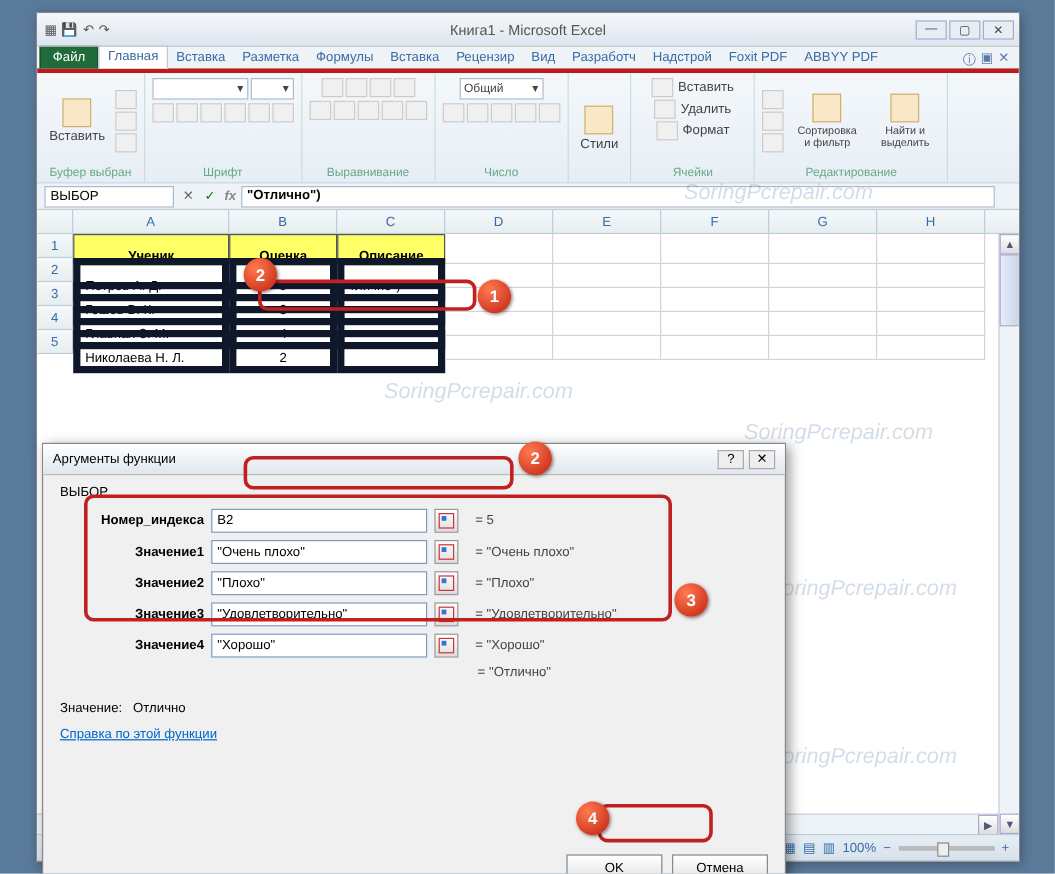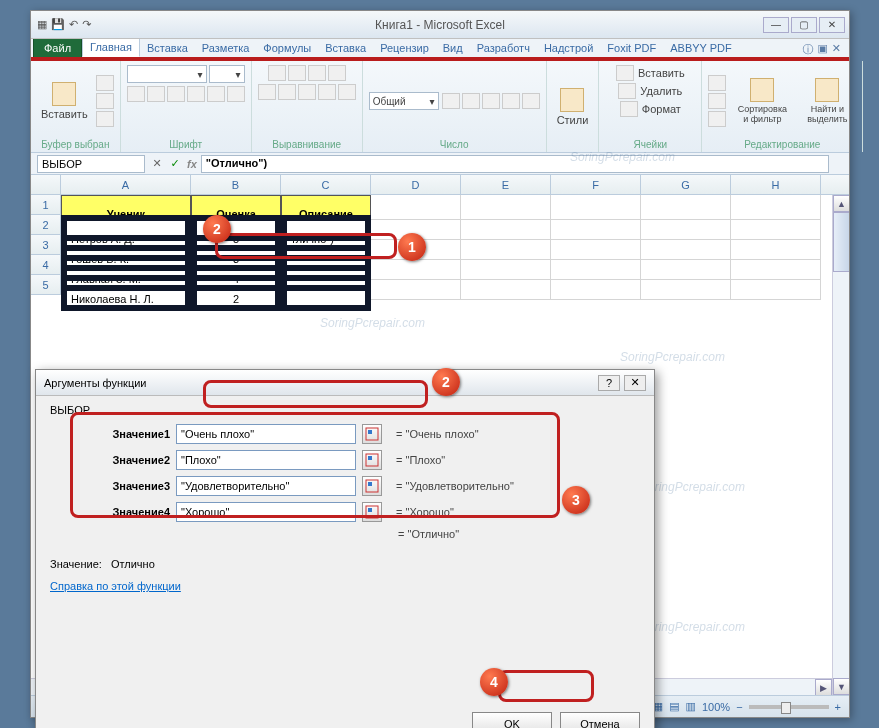--- a/index.html
+++ b/index.html
@@ -82,21 +82,21 @@
 
 .scrolly { position: absolute; right: 0; top: 20px; bottom: 0; width: 17px; background: #eef3f8; border-left: 1px solid #ccd; }
 .scrolly .arrow, .scrollx .arrow { width: 17px; height: 17px; background: linear-gradient(#fff,#ddd); border: 1px solid #aac; display: flex; align-items: center; justify-content: center; font-size: 9px; color: #557; cursor: pointer; }
 .scrolly .thumb { position: absolute; top: 17px; width: 17px; height: 60px; background: linear-gradient(90deg,#e6eef8,#c8d6e8); border: 1px solid #aac; }
 .scrollx { position: absolute; left: 110px; right: 17px; bottom: 22px; height: 17px; background: #eef3f8; border-top: 1px solid #ccd; display: flex; }
 .scrollx .thumb { width: 180px; height: 17px; background: linear-gradient(#e6eef8,#c8d6e8); border: 1px solid #aac; }
 
 .sheettabs { position: absolute; bottom: 22px; left: 0; width: 110px; height: 17px; background: #eef3f8; display: flex; font-size: 10px; border-top: 1px solid #ccd; }
 .sheettabs span { padding: 1px 4px; border-right: 1px solid #ccd; color: #3a6ba5; cursor: pointer; }
 
-.watermark { position: absolute; font-style: italic; font-size: 12px; color: rgba(80,120,160,0.25); pointer-events: none; z-index: 2; }
+.watermark { position: absolute; font-style: italic; font-size: 18px; color: rgba(80,120,160,0.25); pointer-events: none; z-index: 2; }
 </style>
 </head>
 <body>
 
 <div class="window">
 
   <div class="titlebar">
     <div class="qat">
       <span>▦</span>
       <span>💾</span>
@@ -181,21 +181,21 @@
             <span class="smbtn"></span>
             <span class="smbtn"></span>
             <span class="smbtn"></span>
             <span class="smbtn"></span>
             <span class="smbtn"></span>
           </div>
       </div>
       <div class="glabel">Выравнивание</div>
     </div>
     <div class="rgroup">
-      <div class="gcontent" style="flex-direction:row;gap:3px">
+      <div class="gcontent" style="flex-direction:column;gap:3px">
         <div class="fontbox" style="width:70px">
             <span>Общий</span>
             <span>▾</span>
           </div>
         <div style="display:flex;gap:2px">
             <span class="smbtn"></span>
             <span class="smbtn"></span>
             <span class="smbtn"></span>
             <span class="smbtn"></span>
             <span class="smbtn"></span>
@@ -369,20 +369,31 @@
     <span>Аргументы функции</span>
     <div class="dwbtns">
       <span>?</span>
       <span>✕</span>
     </div>
   </div>
   <div class="body">
     <div class="fname">ВЫБОР</div>
 
     <div class="argrow">
+      <div class="arglabel">Номер_индекса</div>
+      <input class="arginput" value="B2" style="">
+      <div class="refbtn">
+          <svg viewBox="0 0 14 14">
+            <rect x="1" y="1" width="12" height="12" fill="none" stroke="#c33"></rect>
+            <rect x="3" y="3" width="4" height="4" fill="#37c"></rect>
+          </svg>
+        </div>
+      <div class="argeval">= 5</div>
+    </div>
+    <div class="argrow">
       <div class="arglabel">Значение1</div>
       <input class="arginput" value="&quot;Очень плохо&quot;" style="">
       <div class="refbtn">
           <svg viewBox="0 0 14 14">
             <rect x="1" y="1" width="12" height="12" fill="none" stroke="#c33"></rect>
             <rect x="3" y="3" width="4" height="4" fill="#37c"></rect>
           </svg>
         </div>
       <div class="argeval">= "Очень плохо"</div>
     </div>

